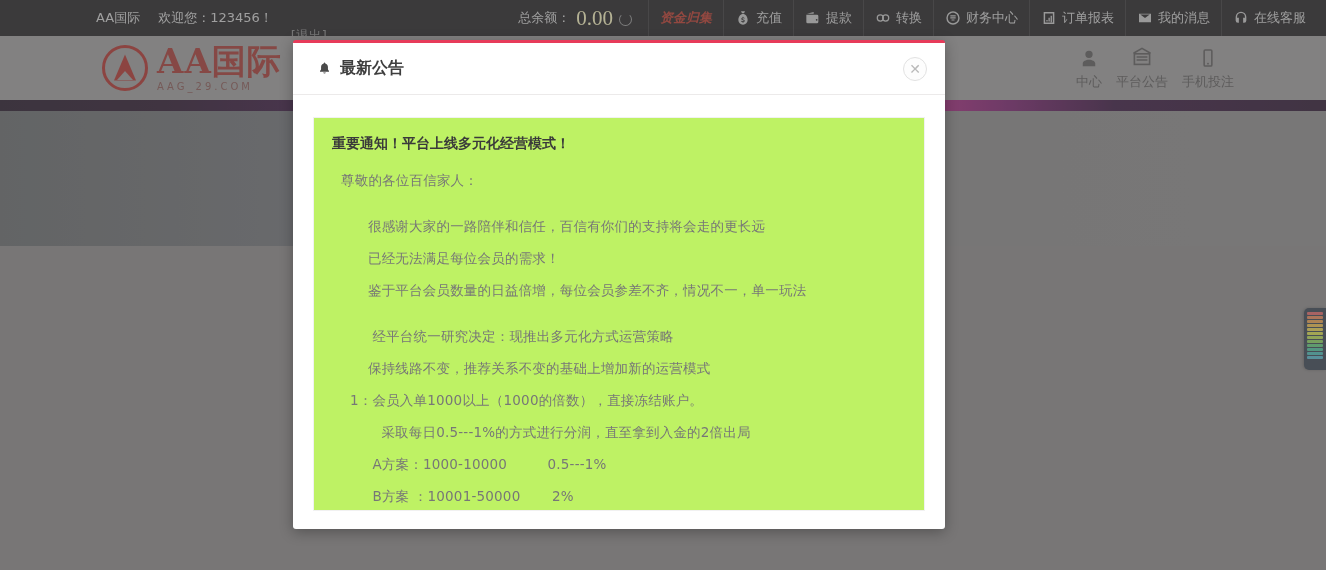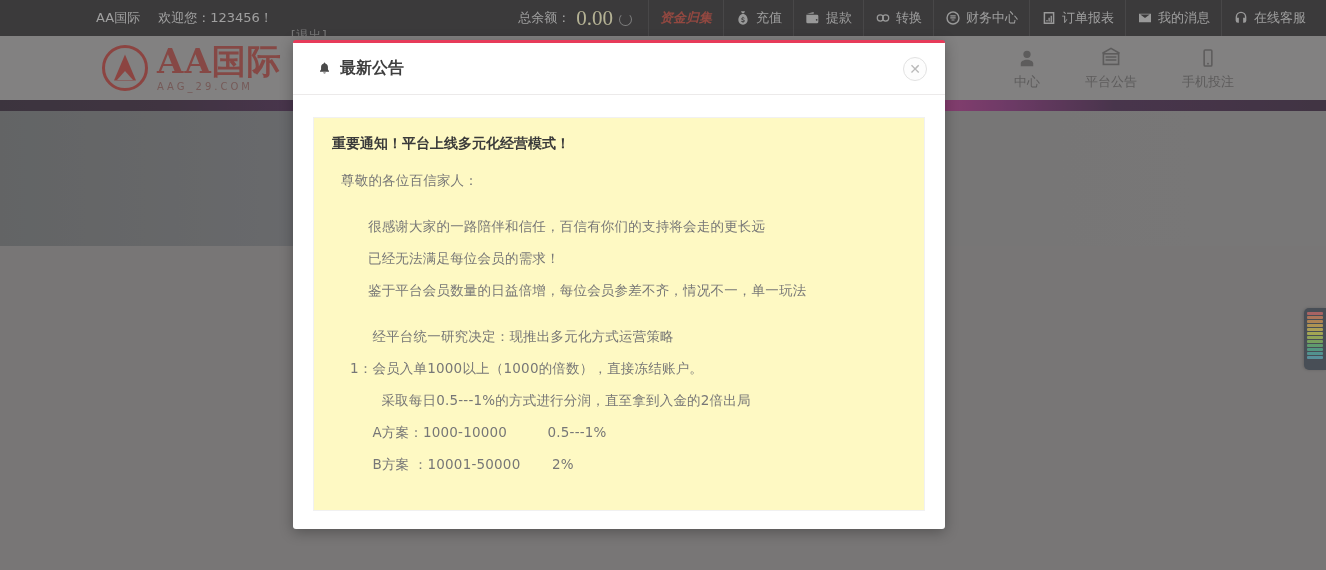--- a/index.html
+++ b/index.html
@@ -74,21 +74,21 @@
     border-bottom: 9px solid #a2a0a0;
   }
   .logo-txt { display: flex; flex-direction: column; }
   .logo-title {
     font-family: "DejaVu Serif", "Liberation Serif", serif;
     font-size: 34px; font-weight: bold; color: #a93a33; line-height: 1.05;
     letter-spacing: 1px;
   }
   .logo-sub { font-size: 10px; color: #8c5a56; letter-spacing: 3px; margin-top: 2px; }
 
-  .nav { margin-left: auto; display: flex; align-items: center; padding-right: 92px; gap: 45px; }
+  .nav { margin-left: auto; display: flex; align-items: center; padding-right: 92px; gap: 14px; }
   .nav-item {
     display: flex; flex-direction: column; align-items: center; gap: 4px;
     color: #5f5d5d; font-size: 13px; white-space: nowrap;
   }
   .nav-ic { height: 24px; display: flex; align-items: flex-end; }
   .nav-ic svg { fill: #5f5d5d; }
 
   
   .banner {
     position: absolute; top: 100px; left: 0; width: 1326px; height: 11px;
@@ -145,21 +145,21 @@
     position: absolute; right: 18px; top: 50%; transform: translateY(-50%);
     width: 24px; height: 24px; border-radius: 50%;
     border: 1px solid #e2e2e2; background: #fdfdfd;
     display: flex; align-items: center; justify-content: center;
     color: #b9b9b9; font-size: 14px; line-height: 1;
   }
   .modal-body {
     flex: 1 1 auto; padding: 22px 20px 18px 20px; overflow: hidden;
   }
   .notice-box {
-    background: #fef9c3; border: 1px solid #f1f1f1;
+    background: #bef264; border: 1px solid #f1f1f1;
     height: 100%; padding: 12px 18px 0 18px; overflow: hidden;
   }
   .n-title {
     font-size: 14px; font-weight: bold; color: #3a3a3a;
     line-height: 26px; margin-bottom: 8px;
   }
   .n-line {
     font-size: 13.5px; color: #777777; line-height: 32px;
     white-space: pre; letter-spacing: .2px;
   }
@@ -346,20 +346,21 @@
     <div class="notice-box">
       <div class="n-title">重要通知！平台上线多元化经营模式！</div>
       <div id="notice-lines">
           <div class="n-line">  尊敬的各位百信家人：</div>
           <div class="n-gap"></div>
           <div class="n-line">        很感谢大家的一路陪伴和信任，百信有你们的支持将会走的更长远</div>
           <div class="n-line">        已经无法满足每位会员的需求！</div>
           <div class="n-line">        鉴于平台会员数量的日益倍增，每位会员参差不齐，情况不一，单一玩法</div>
           <div class="n-gap"></div>
           <div class="n-line">         经平台统一研究决定：现推出多元化方式运营策略</div>
+          <div class="n-line">        保持线路不变，推荐关系不变的基础上增加新的运营模式</div>
           <div class="n-line">    1：会员入单1000以上（1000的倍数），直接冻结账户。</div>
           <div class="n-line">           采取每日0.5---1%的方式进行分润，直至拿到入金的2倍出局</div>
           <div class="n-line">         A方案：1000-10000         0.5---1%</div>
           <div class="n-line">         B方案 ：10001-50000       2%</div>
         </div>
     </div>
   </div>
 </div>
 
 </body></html>

